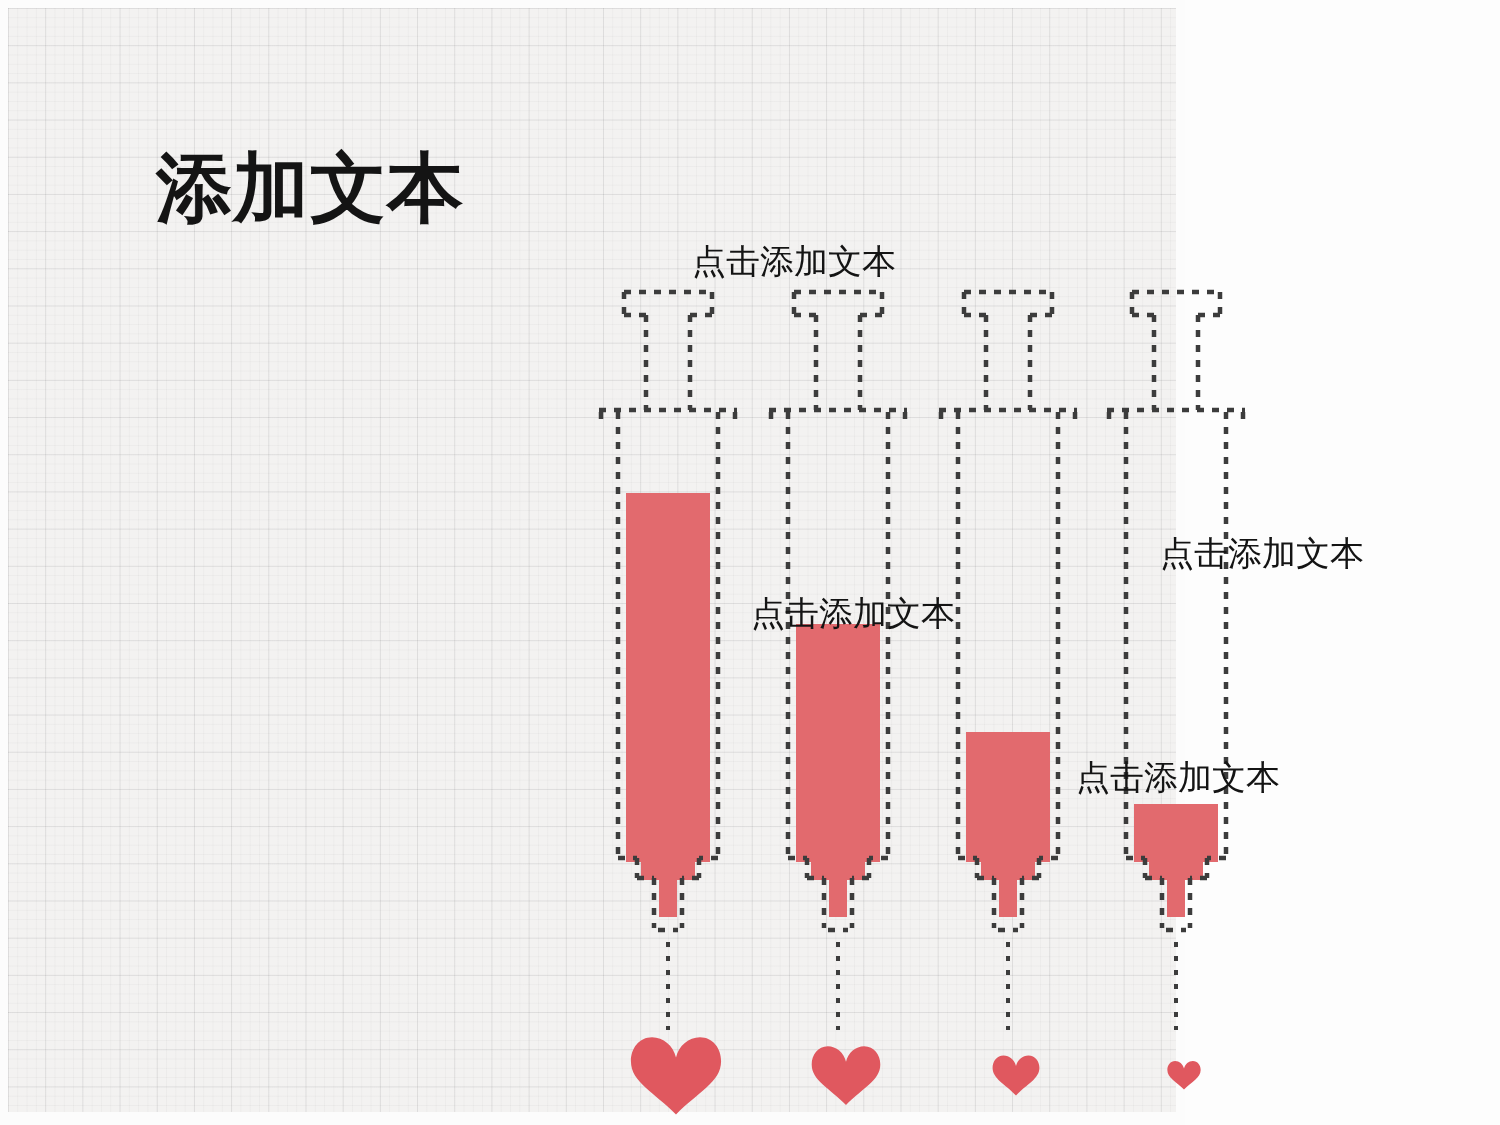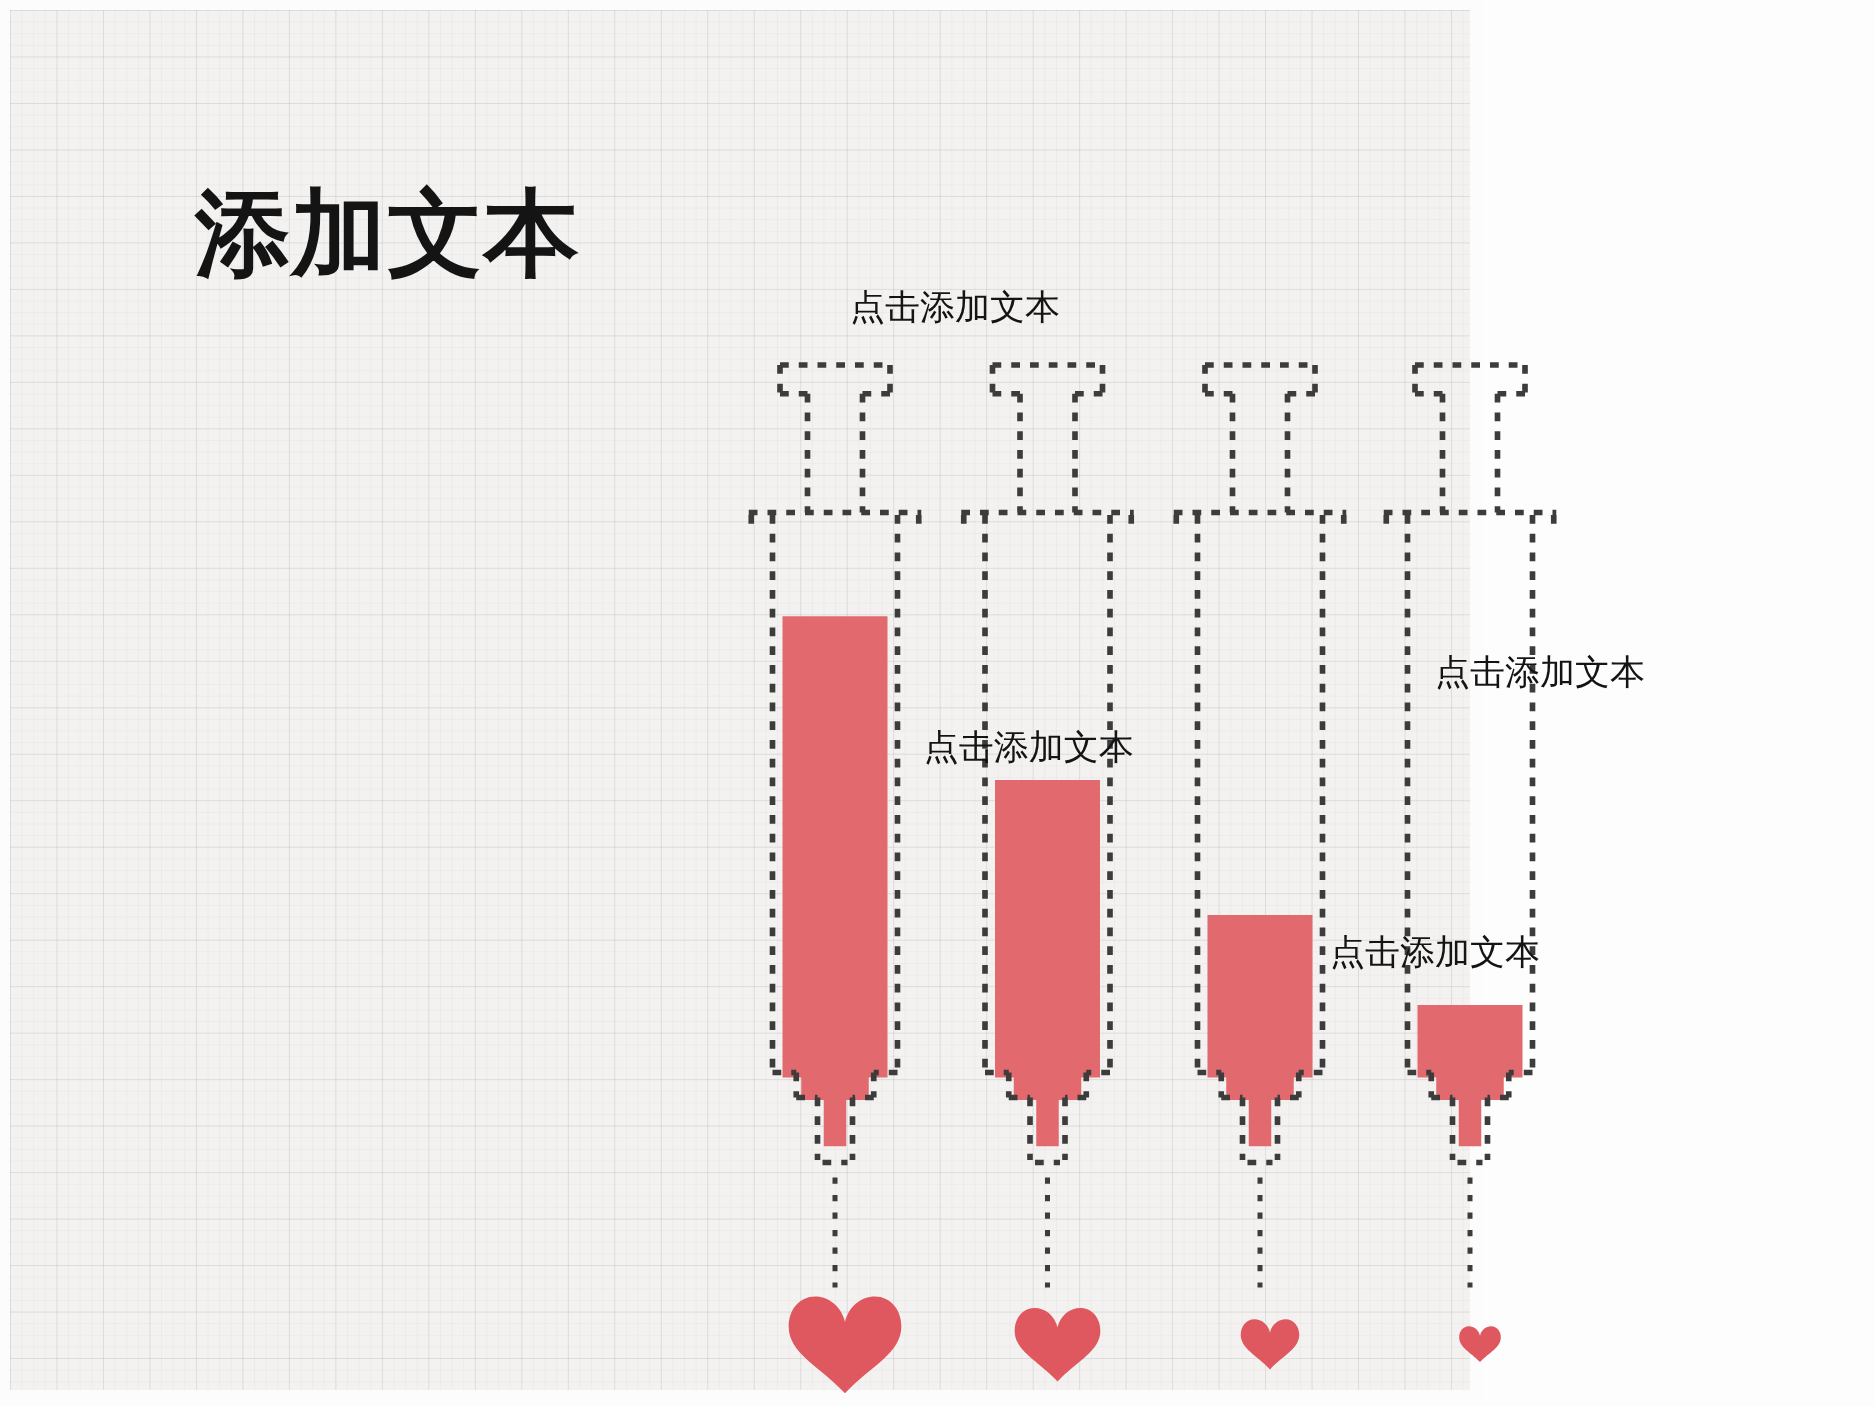--- a/index.html
+++ b/index.html
@@ -72,22 +72,22 @@
     overflow: visible;
   }
   .heart path { fill: var(--heart-red, #e0585f); }
   .h-1 { left: 668px; }
   .h-2 { left: 838px; }
   .h-3 { left: 1008px; }
   .h-4 { left: 1176px; }
 
   .add-label {
     position: absolute;
-    margin: 0;
-    font-size: 28px;
+    margin: 12px;
+    font-size: 34px;
     line-height: 1;
     font-weight: 400;
     color: var(--text-color, #141414);
     white-space: nowrap;
     cursor: pointer;
     z-index: 5;
   }
   .label-1 { left: 672px; top: 224px; }
   .label-2 { left: 731px; top: 576px; }
   .label-3 { left: 1056px; top: 740px; }

